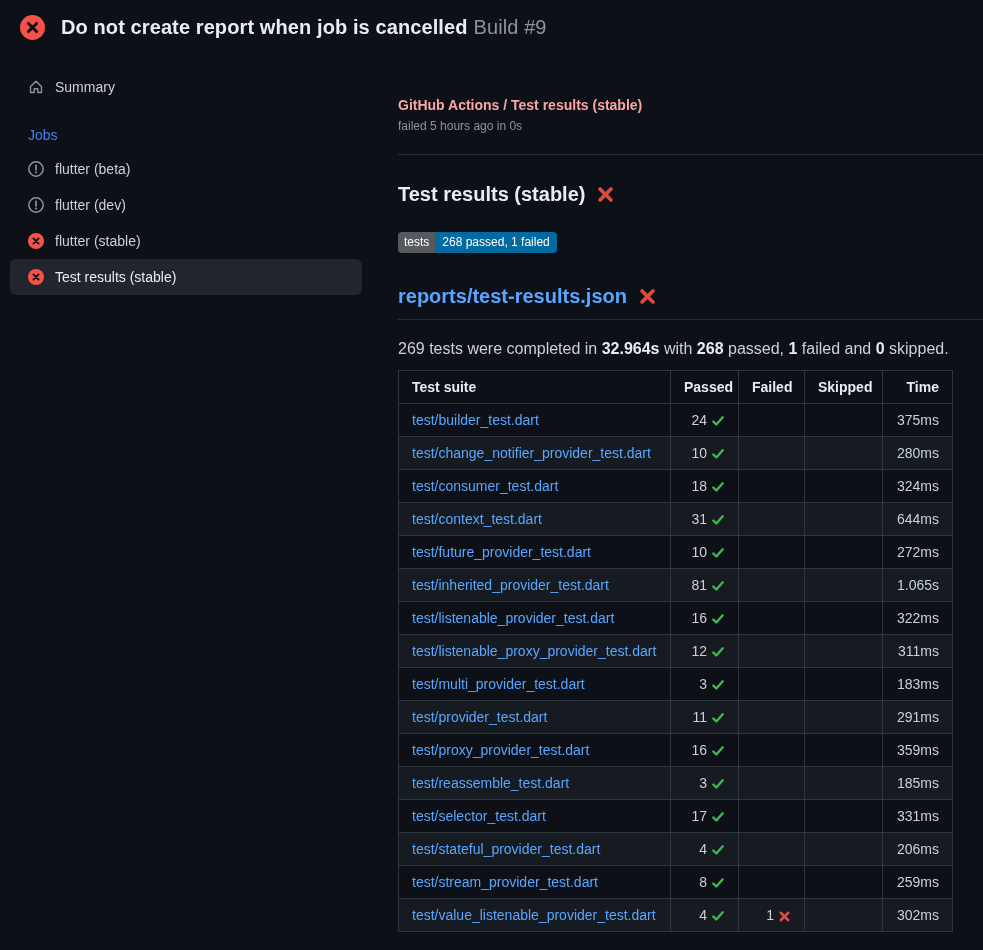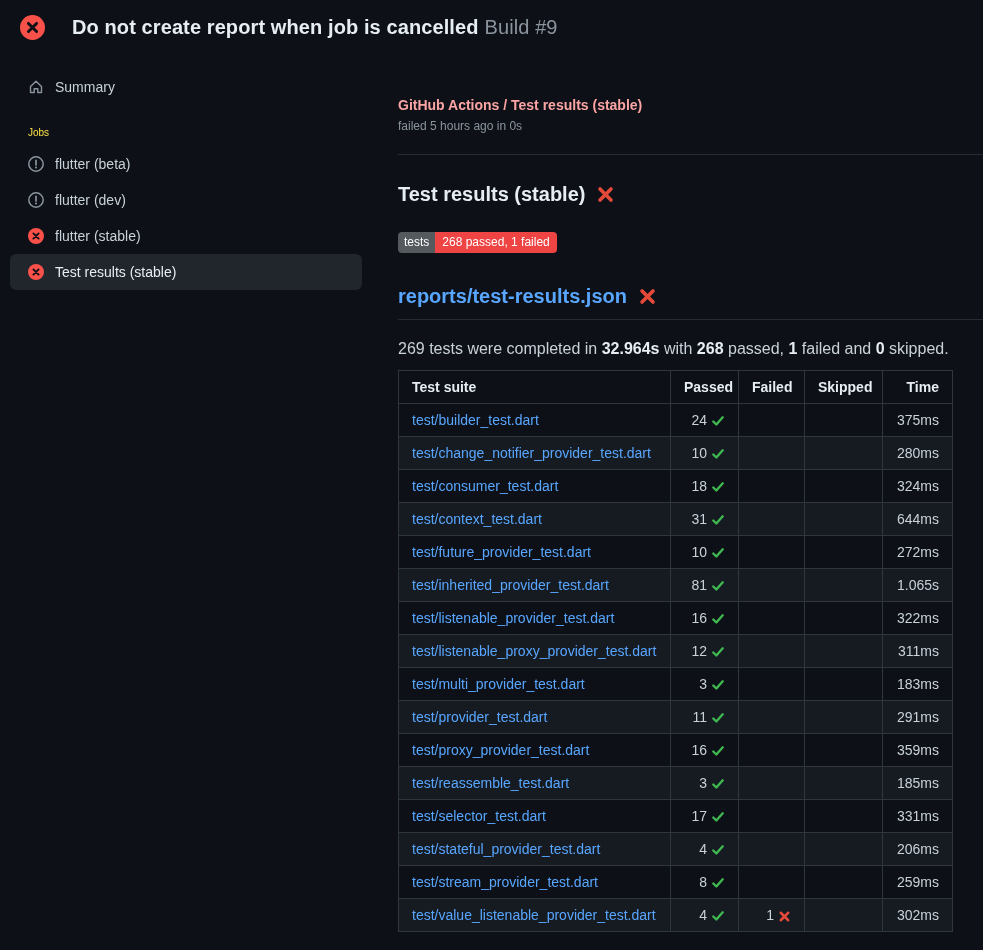--- a/index.html
+++ b/index.html
@@ -8,58 +8,58 @@
     background:#0d1117;
     color:#c9d1d9;
     font-family:"Liberation Sans", sans-serif;
     font-size:14px;
     overflow:hidden;
   }
   a { text-decoration:none; }
 
   
   .app-header {
-    display:flex; align-items:center; gap:27px;
+    display:flex; align-items:center; gap:16px;
     padding:15px 25px 13px 20px;
     text-align:center;
   }
   .app-header .big-x { width:25px; height:25px; flex:none; }
   .app-header h1 { font-size:20px; font-weight:700; color:#e6edf3; letter-spacing:.1px; }
   .app-header .build { color:#8b949e; font-weight:400; margin-left:6px; }
 
   
   .layout { display:flex; align-items:flex-start; }
   .sidebar { width:378px; flex:none; padding:16px 16px 0 10px; }
   .main { flex:1; padding:44px 31px 0 20px; min-width:0; }
 
   
   .sidebar-item {
     display:flex; align-items:center; gap:11px;
     padding:10px 18px; border-radius:6px;
     color:#c9d1d9; cursor:pointer; font-size:14px;
   }
   .sidebar-item svg { flex:none; }
   .sidebar-item.selected { background:rgba(177,186,196,0.12); color:#e6edf3; }
-  .jobs-label { color:#fde047; font-size:10px; padding:22px 18px 8px 18px; }
+  .jobs-label { color:#3b82f6; font-size:14px; padding:22px 18px 8px 18px; }
 
   
   .breadcrumb { font-weight:700; color:#fca5a5; font-size:14px; margin-top:0; }
   .run-meta { color:#8b949e; font-size:12px; margin-top:6px; }
   .divider { border-bottom:1px solid #262c34; margin-top:21px; margin-right:-31px; }
 
   .section-heading {
     display:flex; align-items:center; gap:11px;
     margin-top:28px; font-size:20px; font-weight:700; color:#e6edf3;
   }
   .section-heading svg, .report-heading svg { flex:none; }
 
   .badge { display:inline-flex; margin-top:26px; font-size:12px; line-height:1;
     border-radius:4px; overflow:hidden; font-weight:400; }
   .badge .badge-label { background:#555a5f; color:#ffffff; padding:4px 6px 5px; }
-  .badge .badge-value { background:#ef4444; color:#ffffff; padding:4px 7px 5px; }
+  .badge .badge-value { background:#0369a1; color:#ffffff; padding:4px 7px 5px; }
 
   .report-heading {
     display:flex; align-items:center; gap:11px;
     margin-top:32px; padding-bottom:11px;
     border-bottom:1px solid #262c34;
     margin-right:-31px;
     text-align:center;
   }
   .report-heading a { color:#58a6ff; font-size:20px; font-weight:700; }
 

